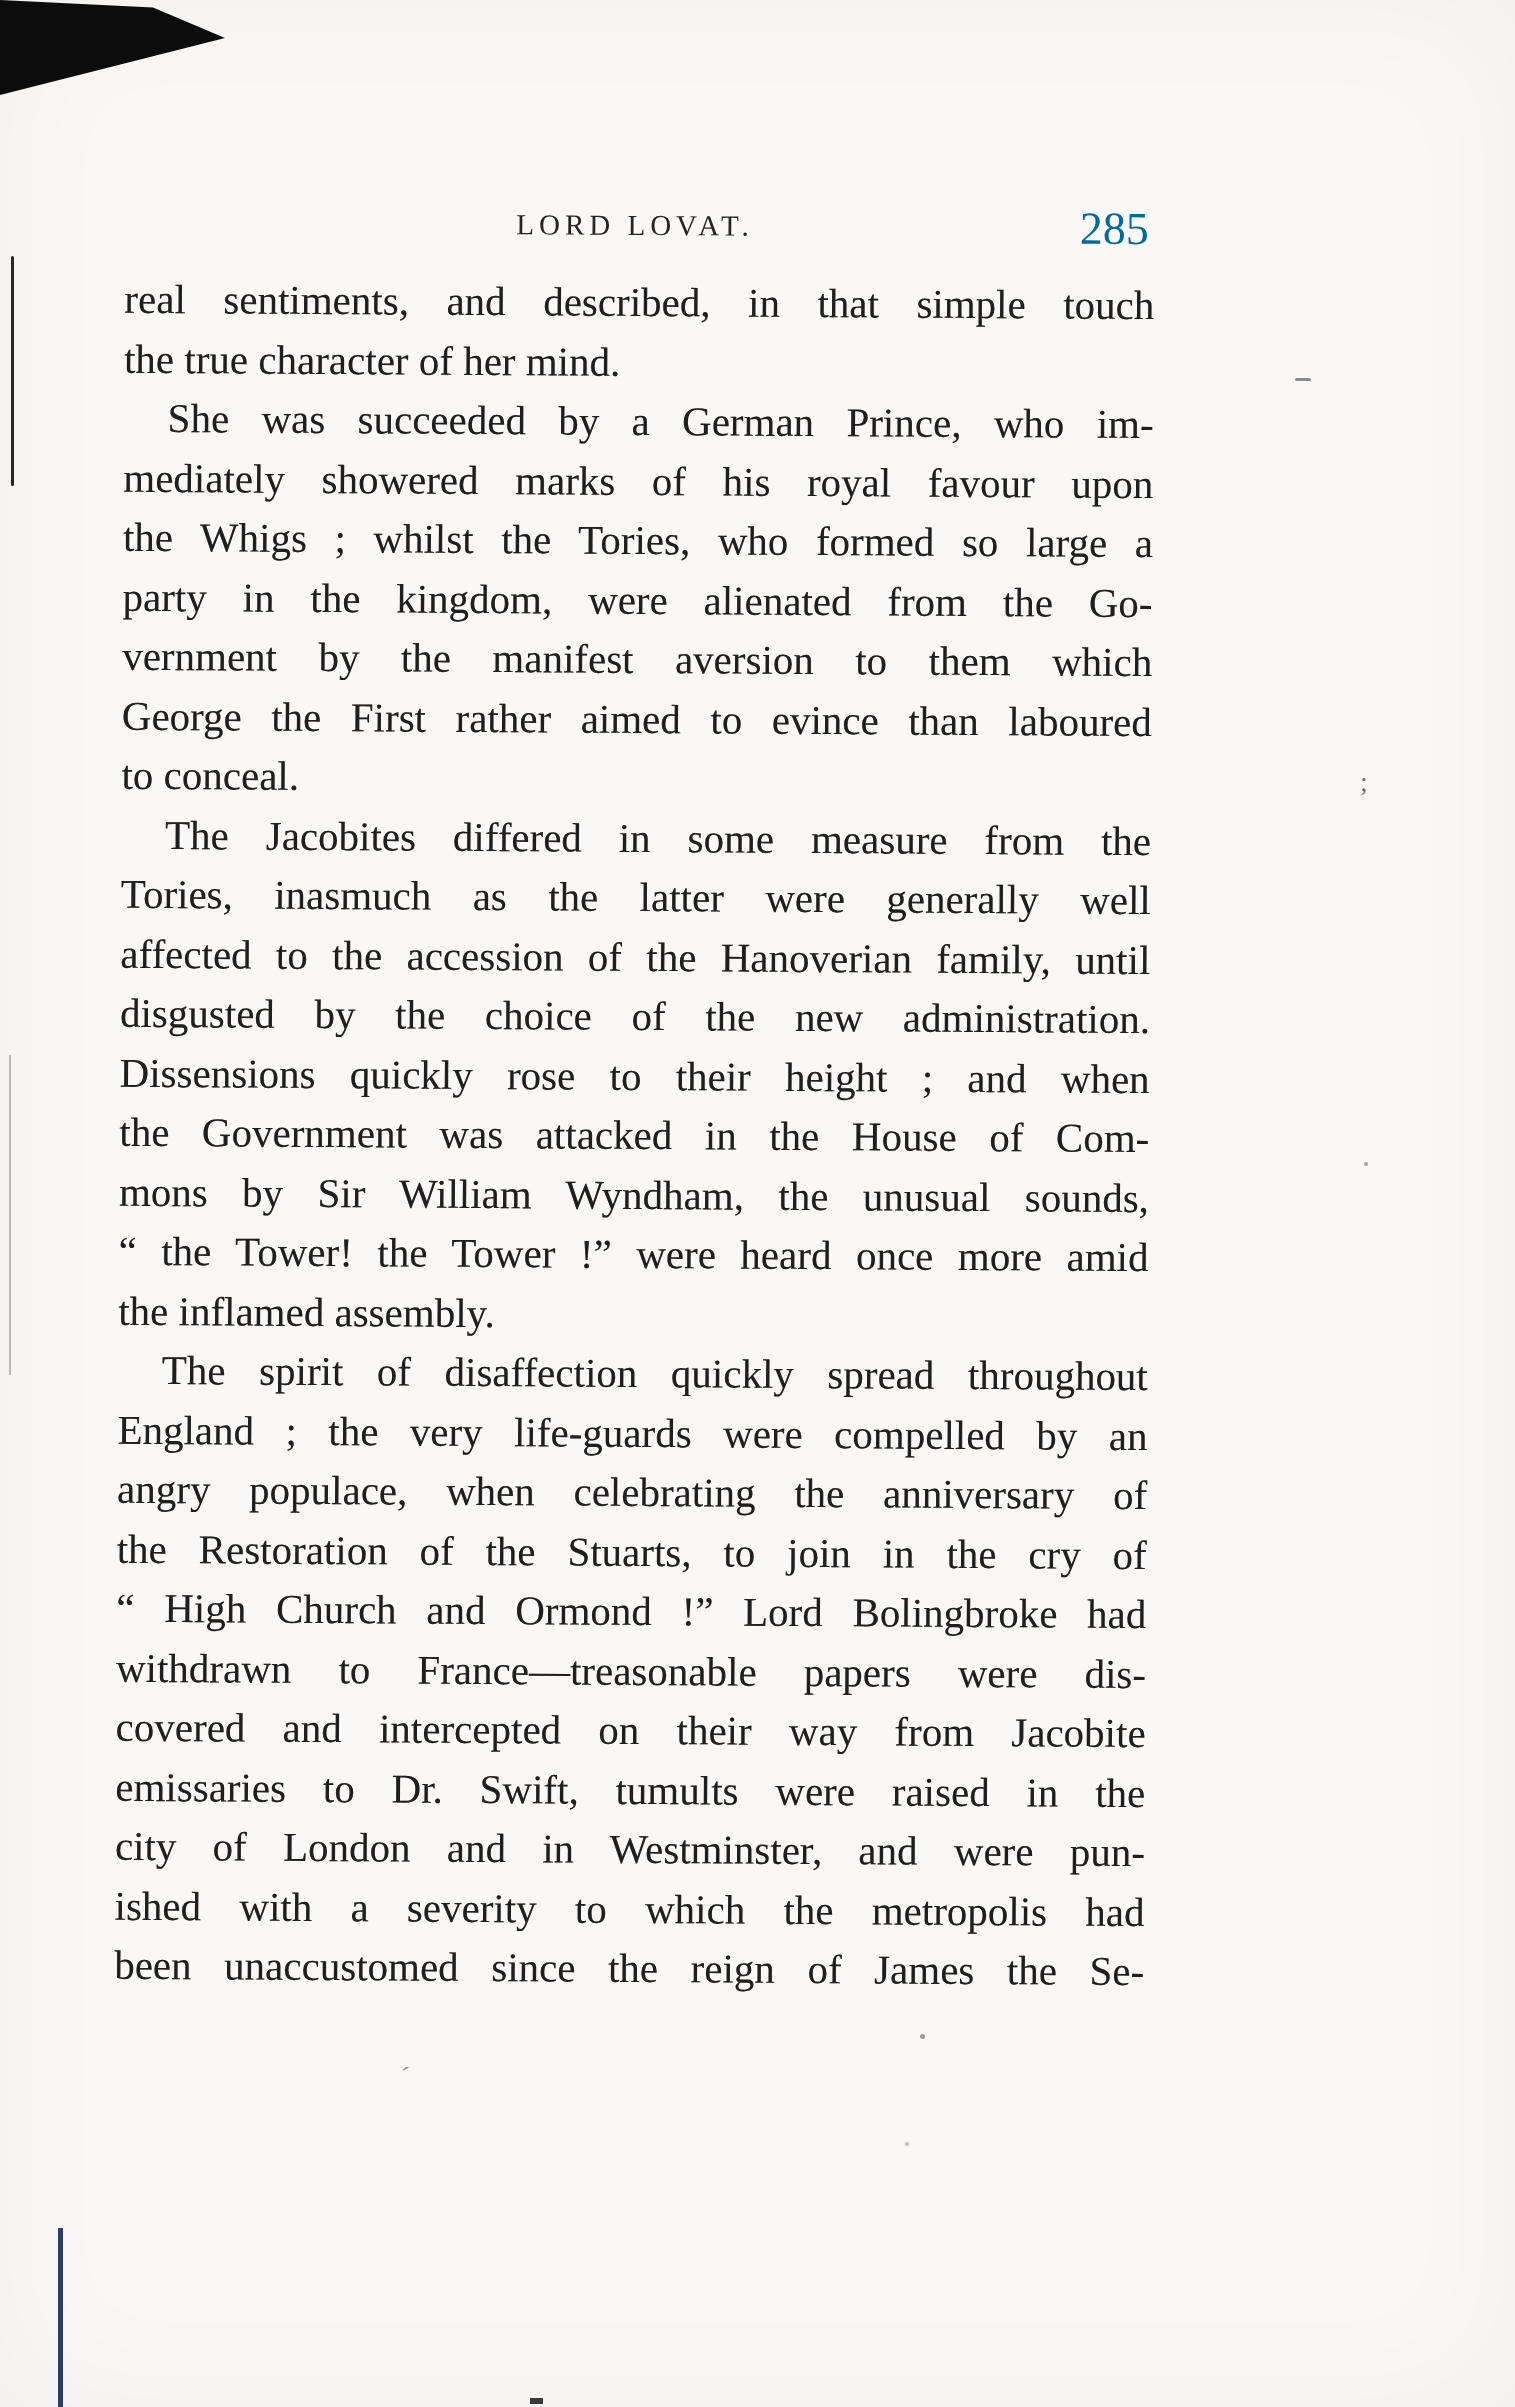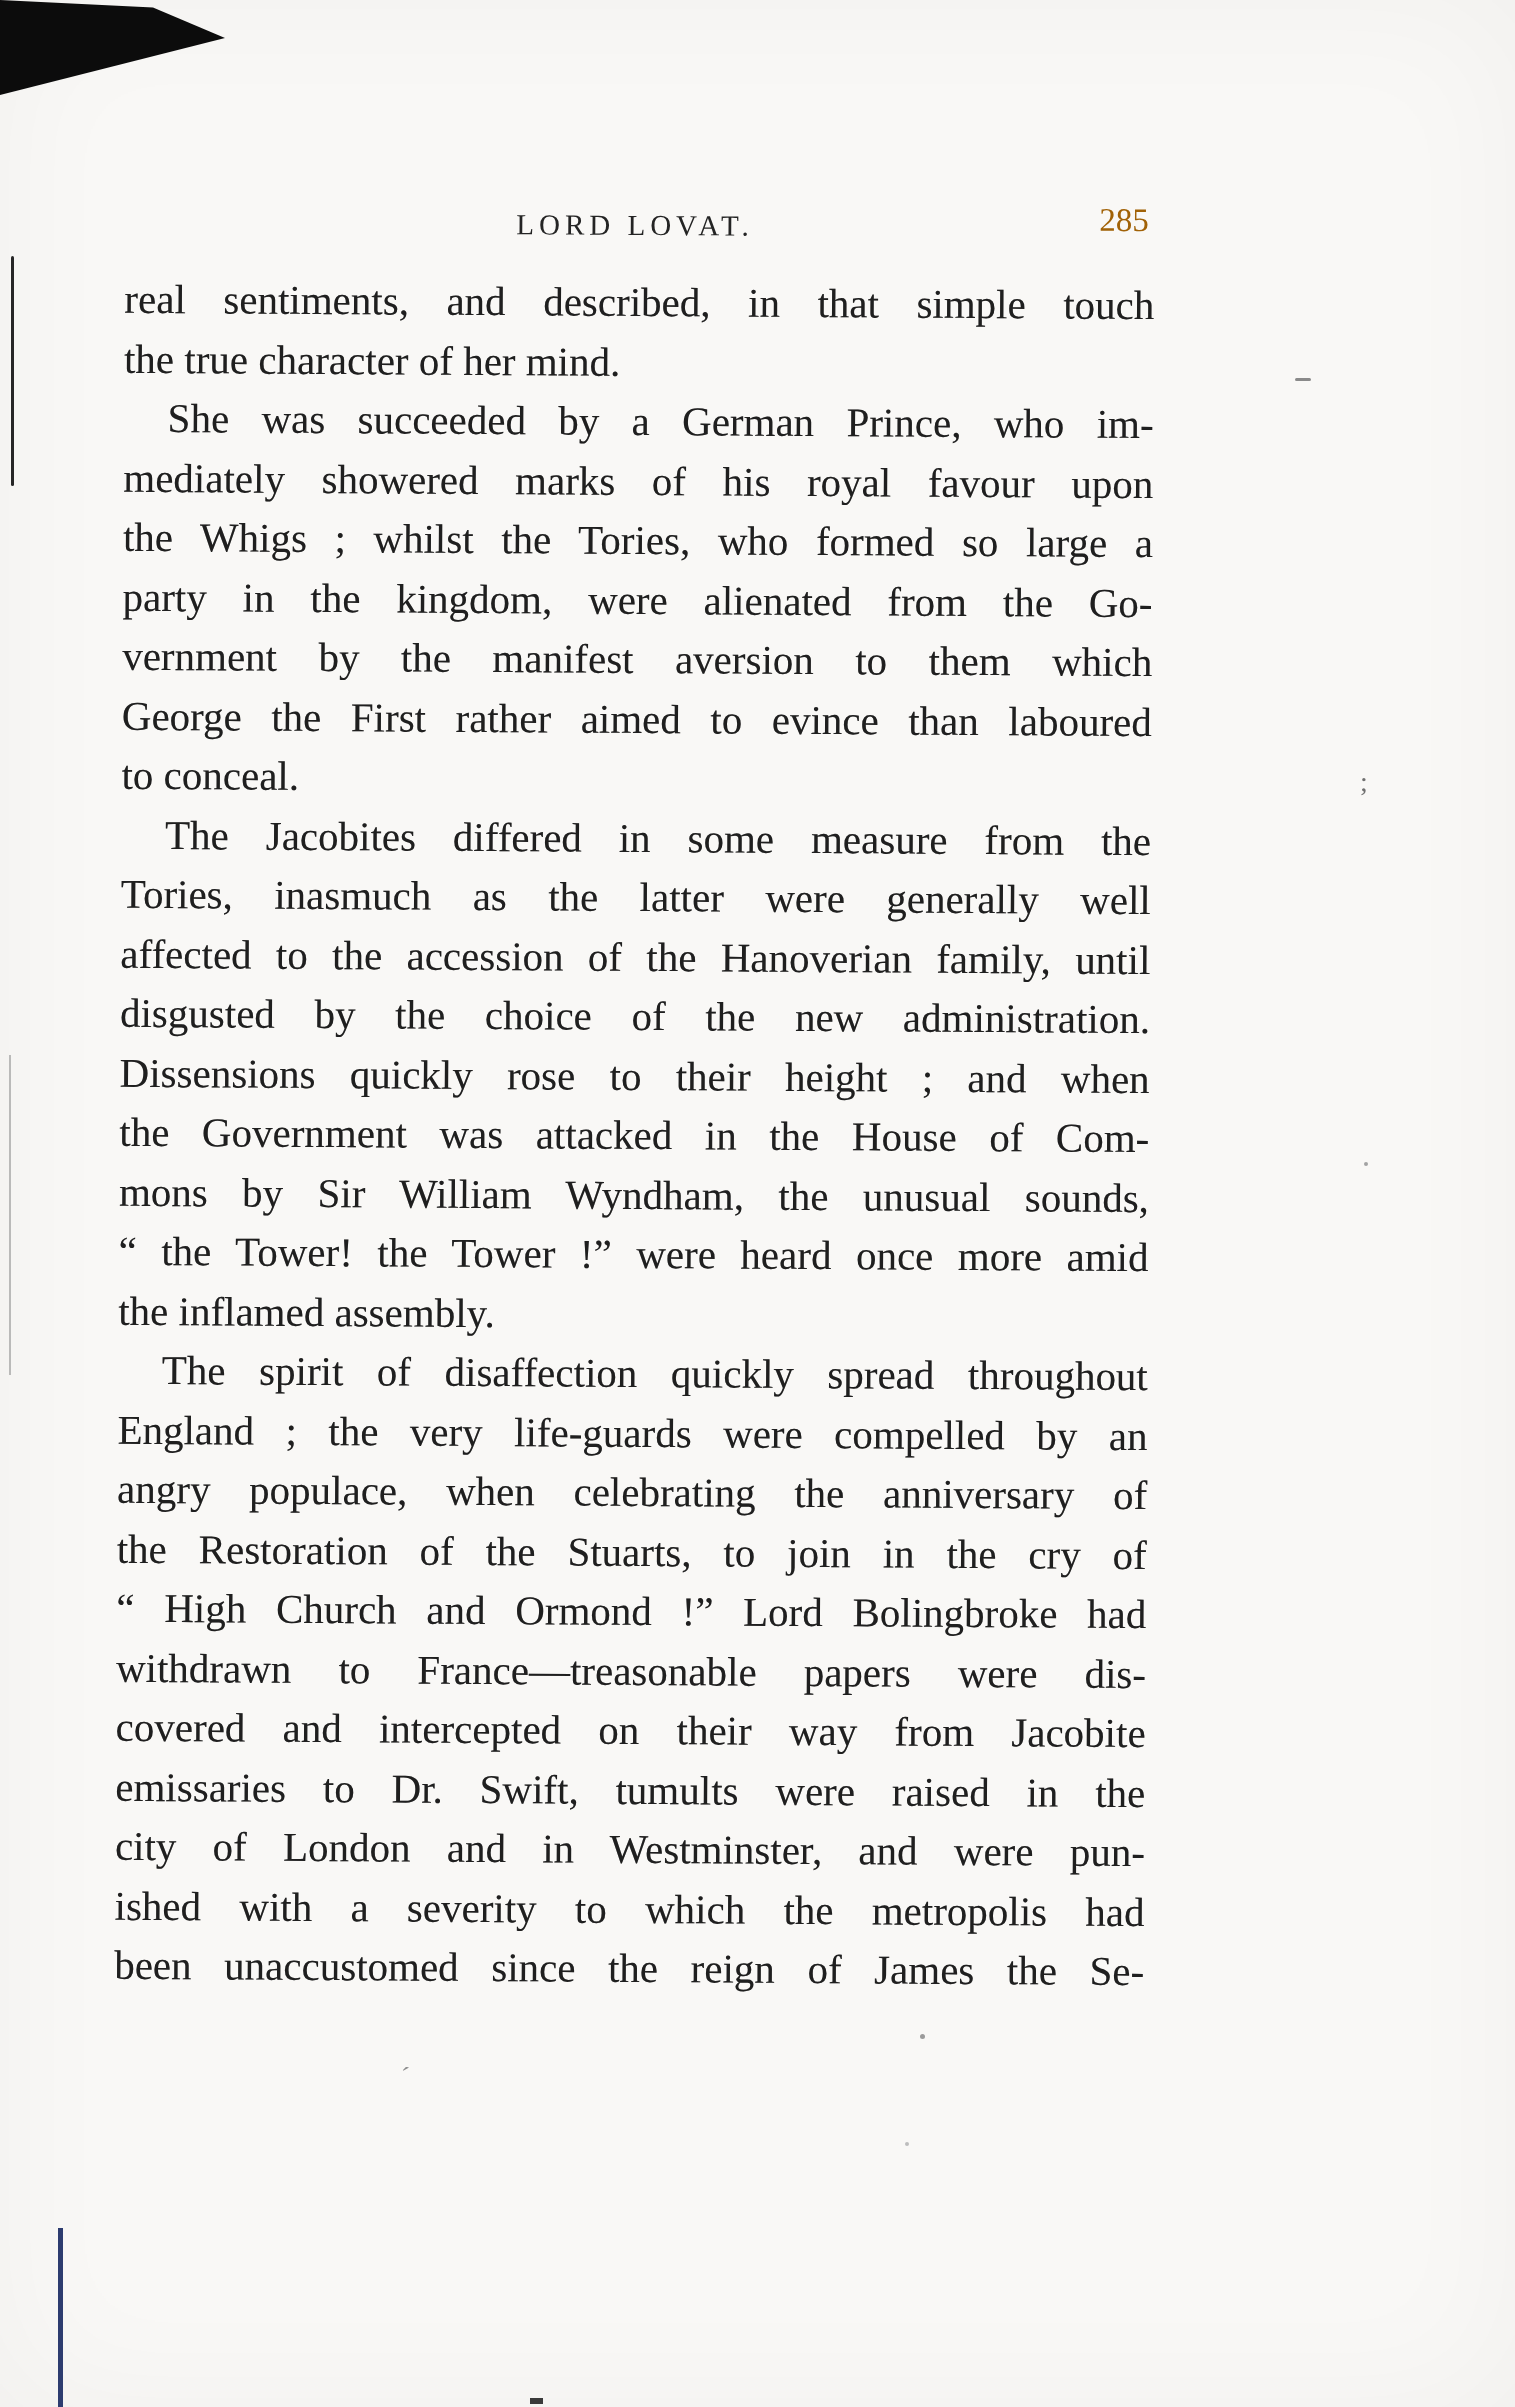--- a/index.html
+++ b/index.html
@@ -37,22 +37,22 @@
     transform: translateX(-52%);
     font-size: 29px;
     letter-spacing: 5px;
     color: #242424;
     white-space: nowrap;
   }
   .page-number {
     position: absolute;
     right: 6px;
     top: -6px;
-    font-size: 33px;
-    color: #a16207;
+    font-size: 46px;
+    color: #0369a1;
   }
   .text-block {
     margin-top: 24px;
     font-size: 41px;
     line-height: 59.5px;
     color: #1f1f1f;
     text-shadow: 0 0 0.4px rgba(0,0,0,0.35);
   }
   .line { text-align: left; }
   .line.just {

